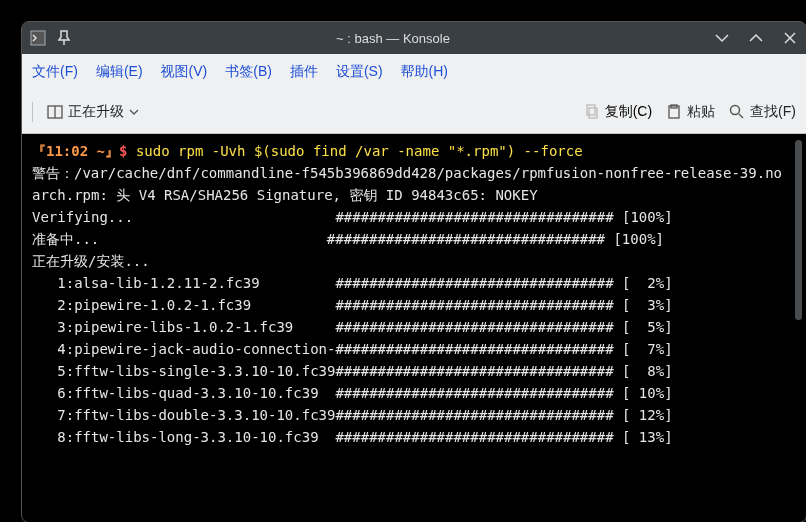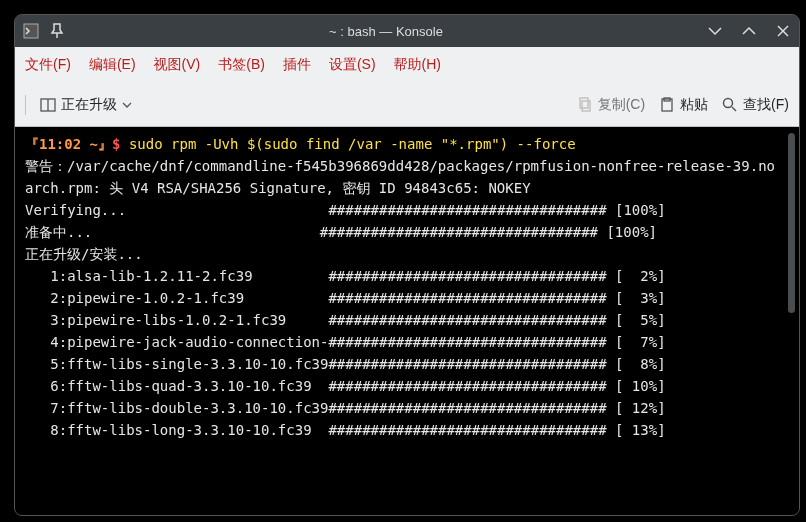--- a/index.html
+++ b/index.html
@@ -6,21 +6,21 @@
     body {
       width: 806px;
       height: 522px;
       background: #000;
       font-family: sans-serif;
       overflow: hidden;
     }
     .window {
       width: 786px;
       height: 502px;
-      margin: 14px;
+      margin: 21px;
       border-radius: 8px;
       overflow: hidden;
       background: #31363b;
       display: flex;
       flex-direction: column;
       border: 1px solid #555;
     }
     .titlebar {
       height: 32px;
       background: #3a3f44;
@@ -37,37 +37,37 @@
       width: 16px; height: 16px;
       display: inline-flex; align-items: center; justify-content: center;
     }
     .menubar {
       height: 36px;
       background: #eff0f1;
       display: flex;
       align-items: center;
       padding: 0 10px;
       gap: 18px;
-      color: #b91c1c;
+      color: #1d4ed8;
       font-size: 14px;
     }
     .menubar span { cursor: default; }
     .toolbar {
       height: 44px;
       background: #eff0f1;
       display: flex;
       align-items: center;
       padding: 0 10px;
       gap: 14px;
       color: #232627;
       font-size: 14px;
       border-bottom: 1px solid #c0c2c4;
     }
     .toolbar-item { display: flex; align-items: center; gap: 5px; cursor: default; }
-    .toolbar-item.disabled { color: #737373; }
+    .toolbar-item.disabled { color: #000000; }
     .toolbar-spacer { flex: 1; }
     .toolbar .sep { width: 1px; height: 20px; background: #c0c2c4; }
     .toolbar svg { width: 16px; height: 16px; }
     .terminal-wrap {
       flex: 1;
       background: #000;
       position: relative;
       overflow: hidden;
     }
     .terminal {

